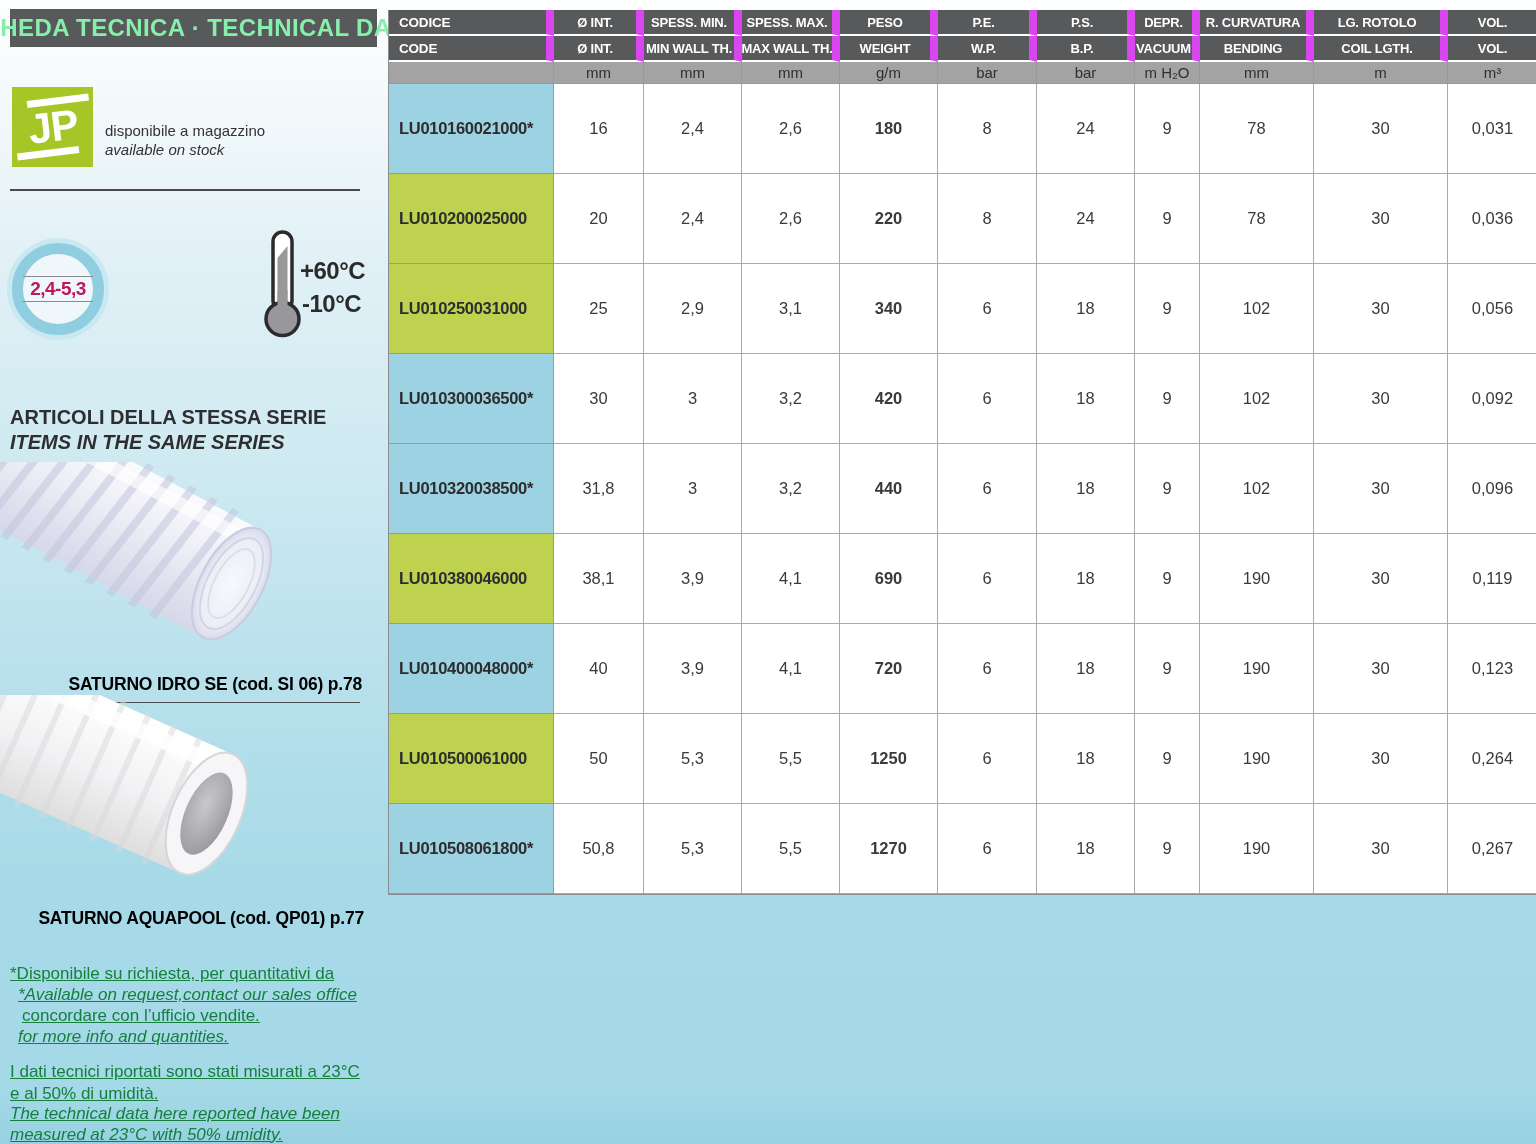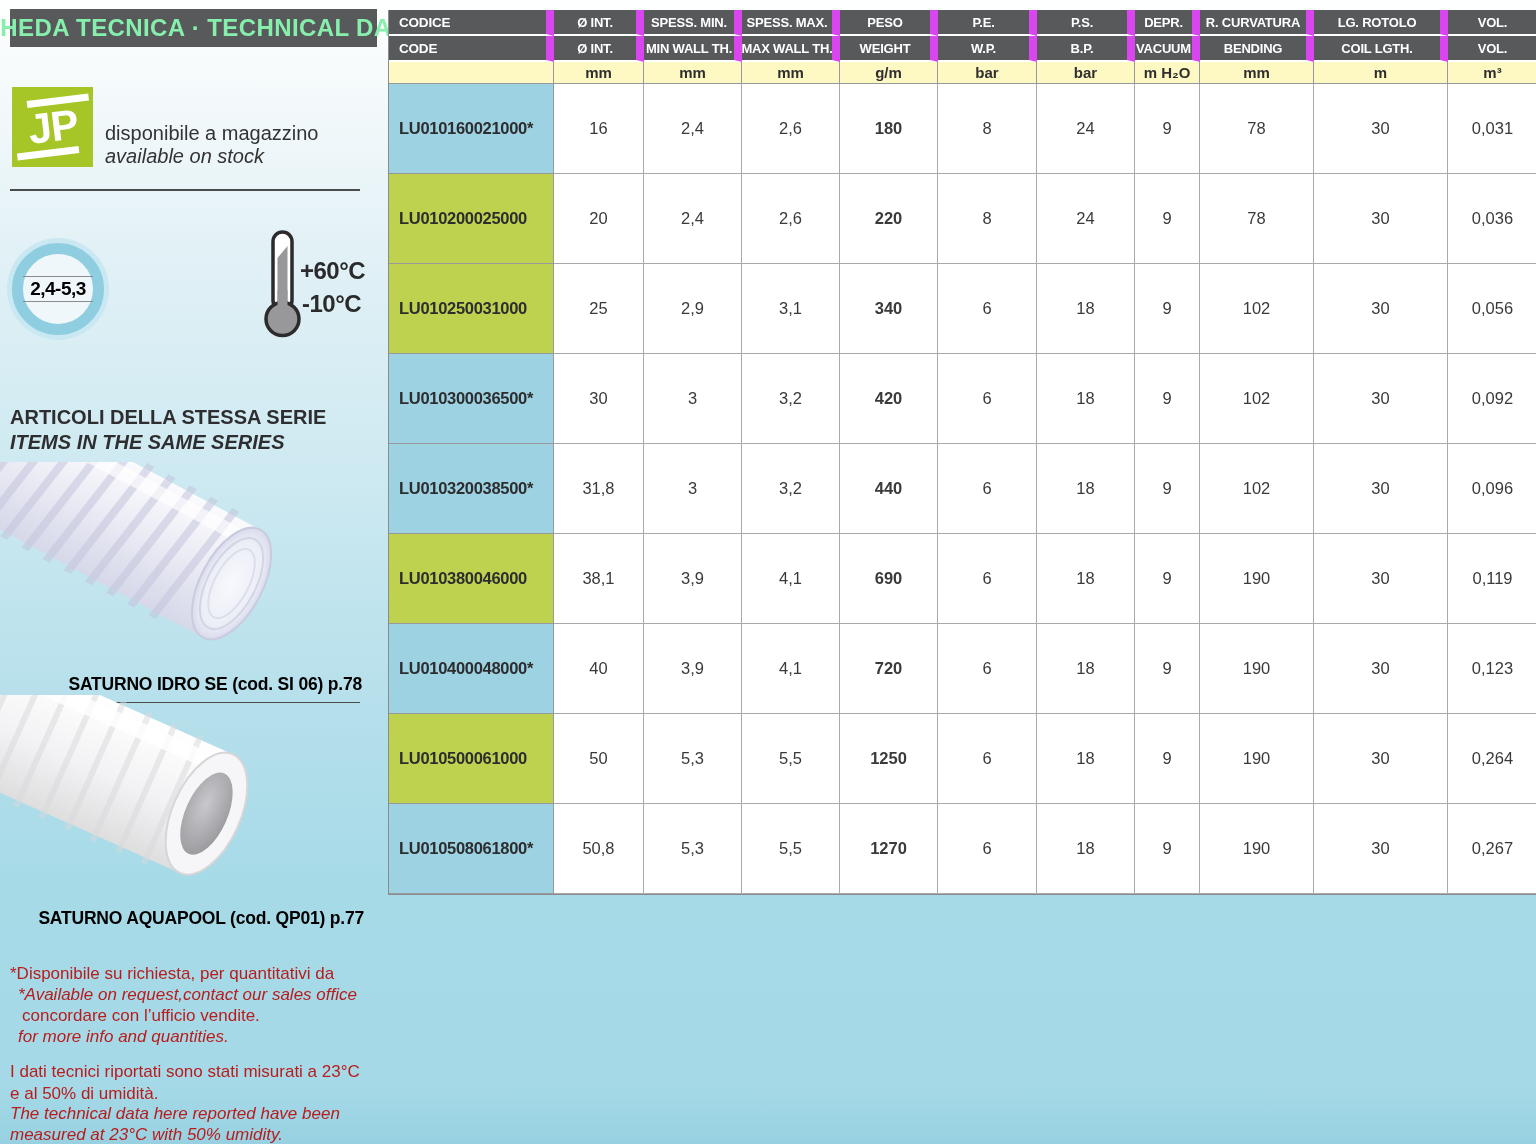--- a/index.html
+++ b/index.html
@@ -18,69 +18,69 @@
     color:#86efac; font-weight:bold; font-size:24px; letter-spacing:.4px; white-space:nowrap; }
 
   .jp-logo { left:12px; top:87px; width:81px; height:80px; background:#A5C626;
     display:flex; align-items:center; justify-content:center; overflow:hidden; }
   .jp-inner { transform:rotate(-7deg); width:66px; text-align:center; }
   .jp-bar { height:7px; background:#fff; }
   .jp-bar.top { margin-left:10px; margin-right:-6px; }
   .jp-bar.bot { margin-left:-6px; margin-right:10px; }
   .jp-text { color:#fff; font-weight:bold; font-size:42px; line-height:44px; letter-spacing:-1px; }
 
-  .stock-note { left:105px; top:122px; width:270px; font-size:20px; color:#333335; }
+  .stock-note { left:105px; top:122px; width:270px; font-size:15px; color:#333335; }
   .stock-note .it { font-weight:normal; }
   .stock-note .en { font-style:italic; line-height:22px; }
 
   .divider { height:0; border-top:2px solid #4b4b4d; }
   .div1 { left:10px; top:189px; width:350px; }
   .div2 { left:10px; top:702px; width:350px; border-top-width:1.5px; }
 
   .ring-icon { left:12px; top:243px; width:92px; height:92px; border-radius:50%;
     background:#eff7fa; border:11px solid #8FCEE0; box-shadow:0 0 0 5px #c9e8f1;
     display:flex; flex-direction:column; align-items:center; justify-content:center; }
   .ring-line { width:100%; border-top:1.5px solid #8a8c8f; }
-  .ring-text { font-weight:bold; font-size:19px; color:#000000; padding:1px 0; letter-spacing:-0.5px; }
+  .ring-text { font-weight:bold; font-size:19px; color:#be185d; padding:1px 0; letter-spacing:-0.5px; }
 
   .thermo { left:252px; top:228px; width:62px; height:112px; }
   .temp { font-weight:bold; font-size:24px; color:#2b2b2d; letter-spacing:-0.5px; }
   .temp-max { left:300px; top:238px;margin-top:19px; }
   .temp-min { left:302px; top:290px; }
 
   .series-head { left:10px; top:405px; width:360px; font-size:20px; line-height:25px; color:#2e2e30; }
   .series-head .it { font-weight:bold; }
   .series-head .en { font-weight:bold; font-style:italic; }
 
   .hose-box { overflow:hidden; }
   .hose1 { left:0; top:462px; width:345px; height:212px; }
   .hose2 { left:0; top:695px; width:375px; height:190px; }
 
   .caption { width:352px; text-align:right; font-weight:bold; font-size:17.5px; color:#000000; letter-spacing:-0.2px; }
   .cap1 { left:10px; top:674px; }
   .cap2 { left:12px; top:888px;margin-top:20px; }
 
-  .footnotes { left:10px; top:963px; width:372px; font-size:17px; color:#b91c1c; }
+  .footnotes { left:10px; top:963px; width:372px; font-size:17px; color:#15803d;text-decoration:underline; }
   .footnotes .line { line-height:21.5px; }
   .footnotes .ind { padding-left:12px; }
   .footnotes .en { font-style:italic; padding-left:8px; line-height:20.5px; }
   .footnotes .gap { height:14px; }
 
   
   .grid { left:388px; top:10px; width:1148px;
     display:grid;
     grid-template-columns:165px 90px 98px 98px 98px 99px 98px 65px 114px 134px 89px;
     grid-template-rows:26px 26px 22px repeat(9,90px);
     border:1px solid #8a8c8f; border-top:none; }
   .th { background:#58595B; color:#fff; font-weight:bold; font-size:13px; letter-spacing:-0.2px;
     display:flex; align-items:center; justify-content:center; white-space:nowrap;
     border-right:8px solid #d946ef; border-bottom:2px solid #fff; }
   .th.first { justify-content:flex-start; padding-left:10px; font-size:13.5px; }
   .th.lastcol { border-right:none; }
-  .unit { background:#fef9c3; color:#2f2f31; font-weight:bold; font-size:15px;
+  .unit { background:#a3a3a3; color:#2f2f31; font-weight:normal; font-size:15px;
     display:flex; align-items:center; justify-content:center;
     border-right:1px solid #97999C; border-bottom:1px solid #97999C; }
   .unit.lastcol { border-right:none; }
   .code { font-weight:bold; font-size:16.5px; color:#2d2d2f; letter-spacing:-0.3px;
     display:flex; align-items:center; padding-left:10px;
     border-right:1px solid #97999C; border-bottom:1px solid #97999C; }
   .code.green { background:#BFD24F; }
   .code.blue  { background:#9CD2E1; }
   .val { background:#fff; font-size:16.5px; color:#3a3a3c;
     display:flex; align-items:center; justify-content:center;

